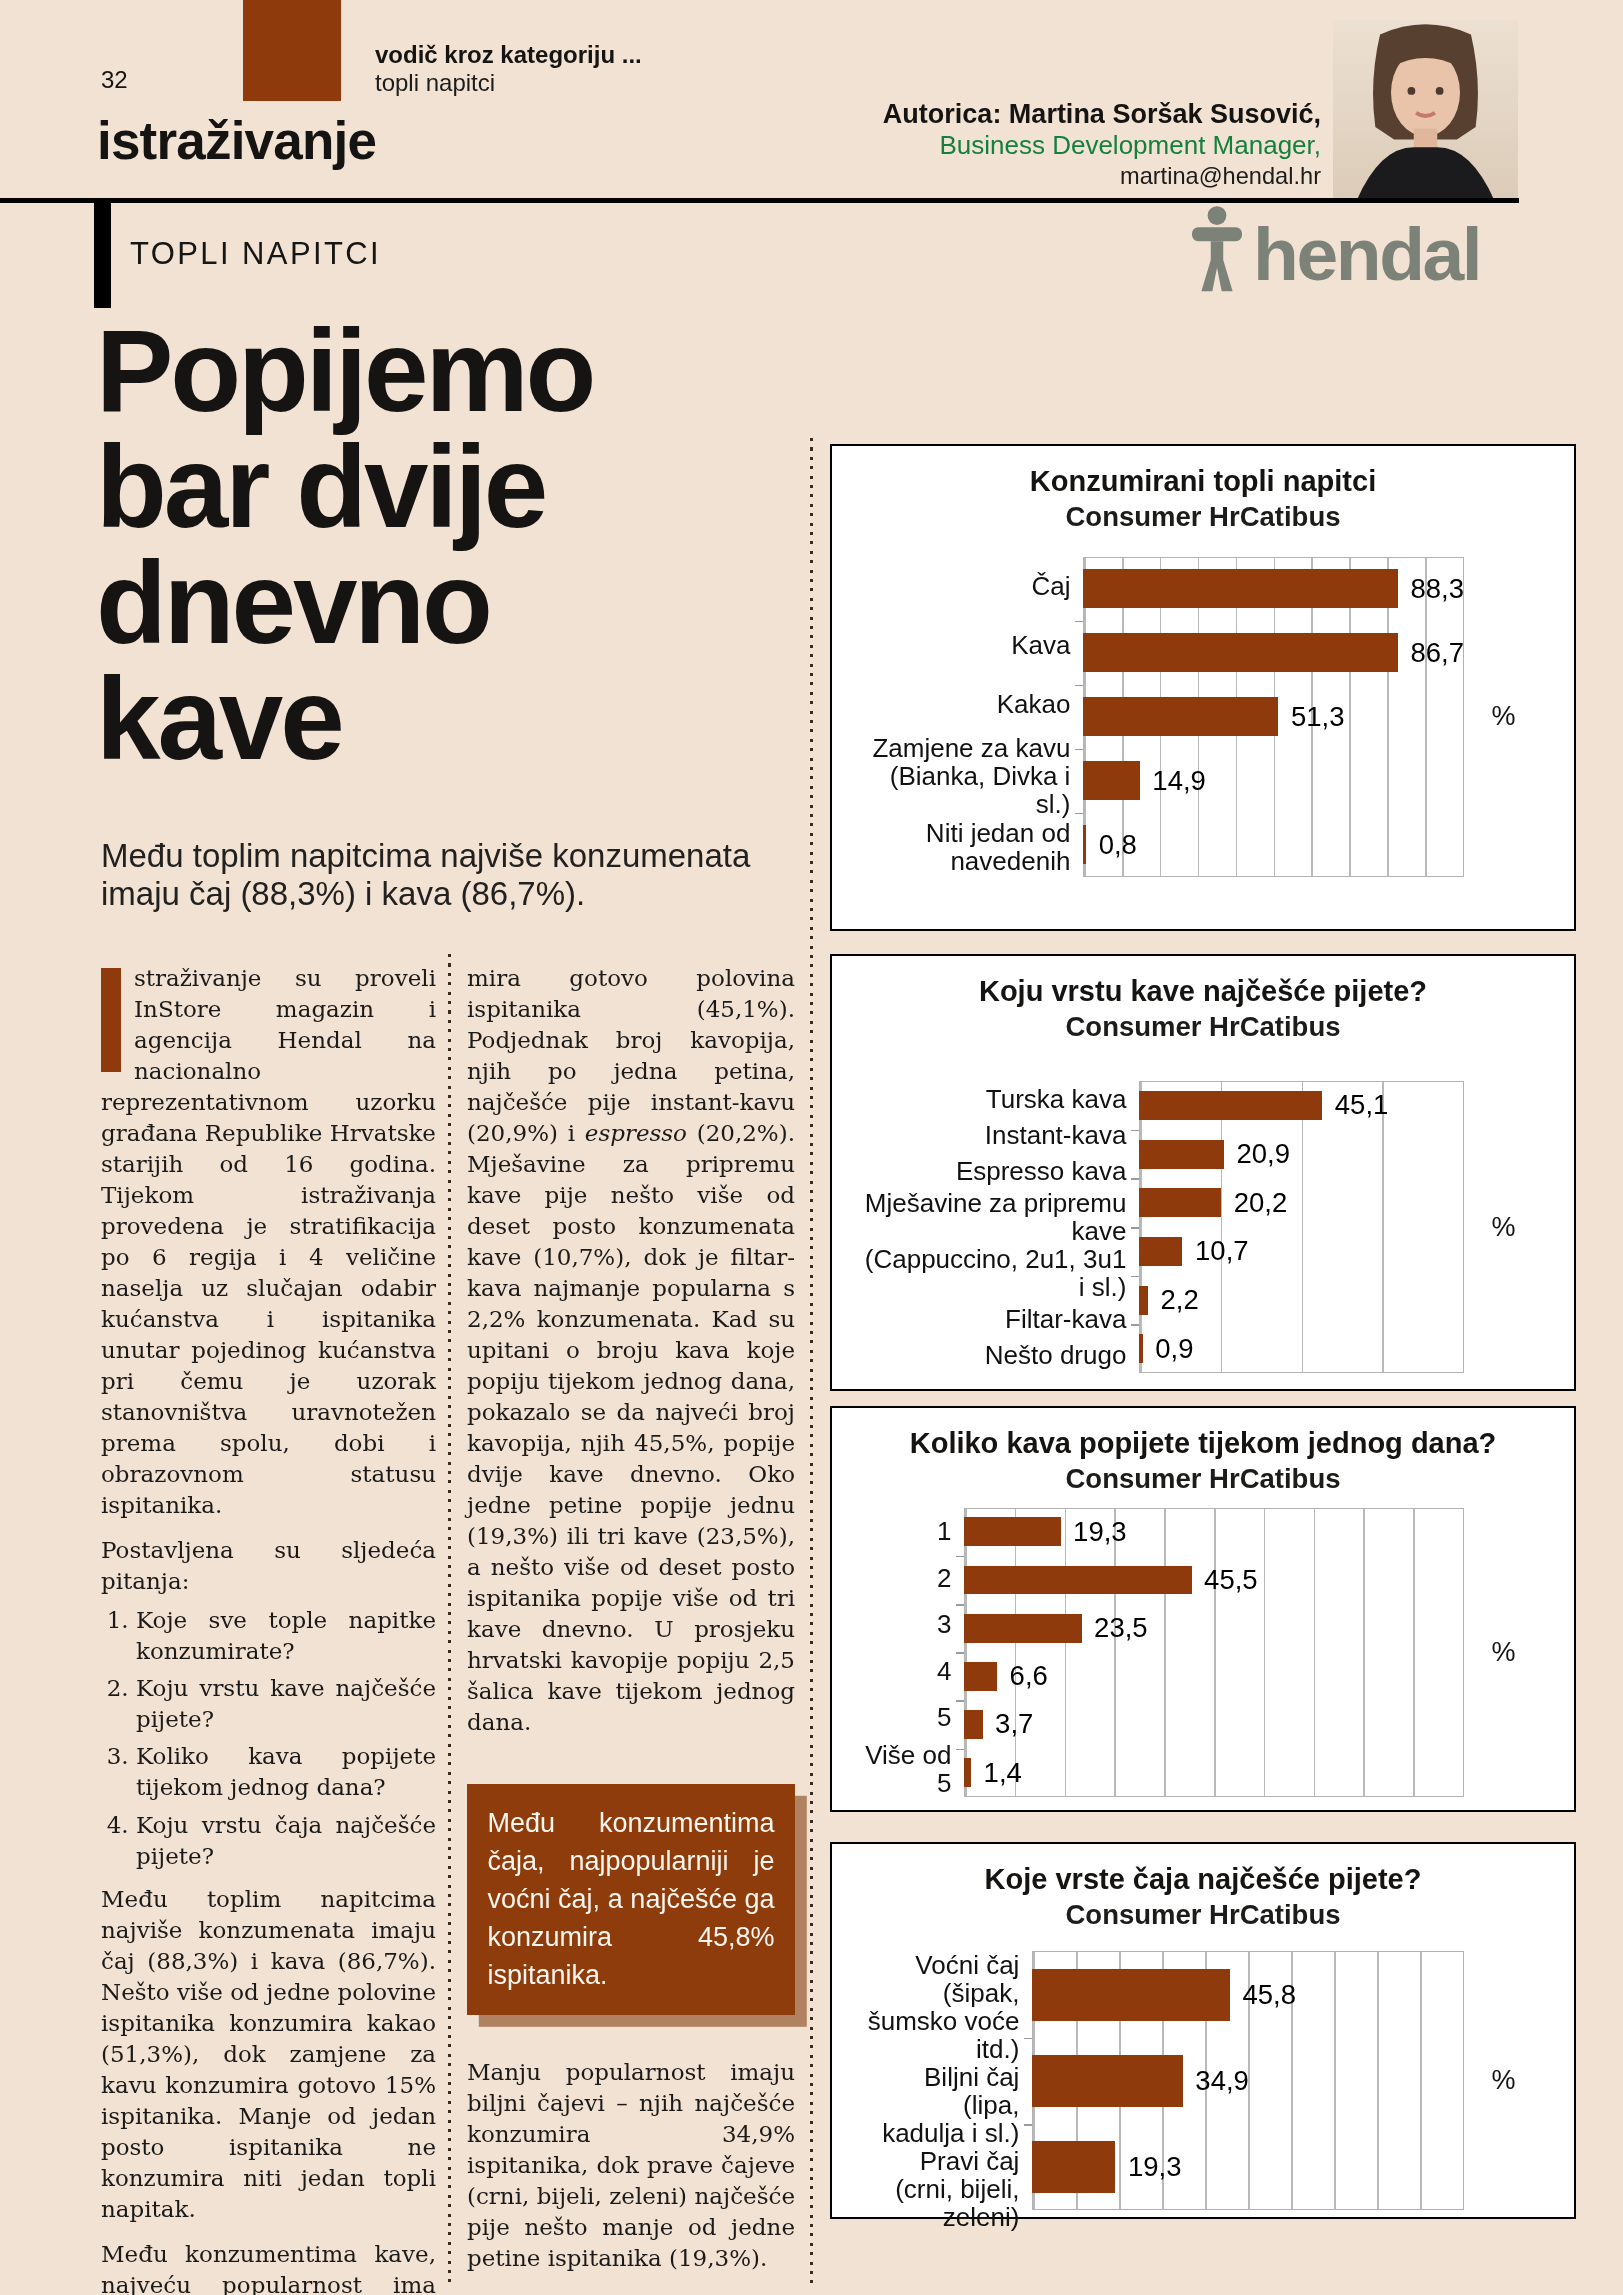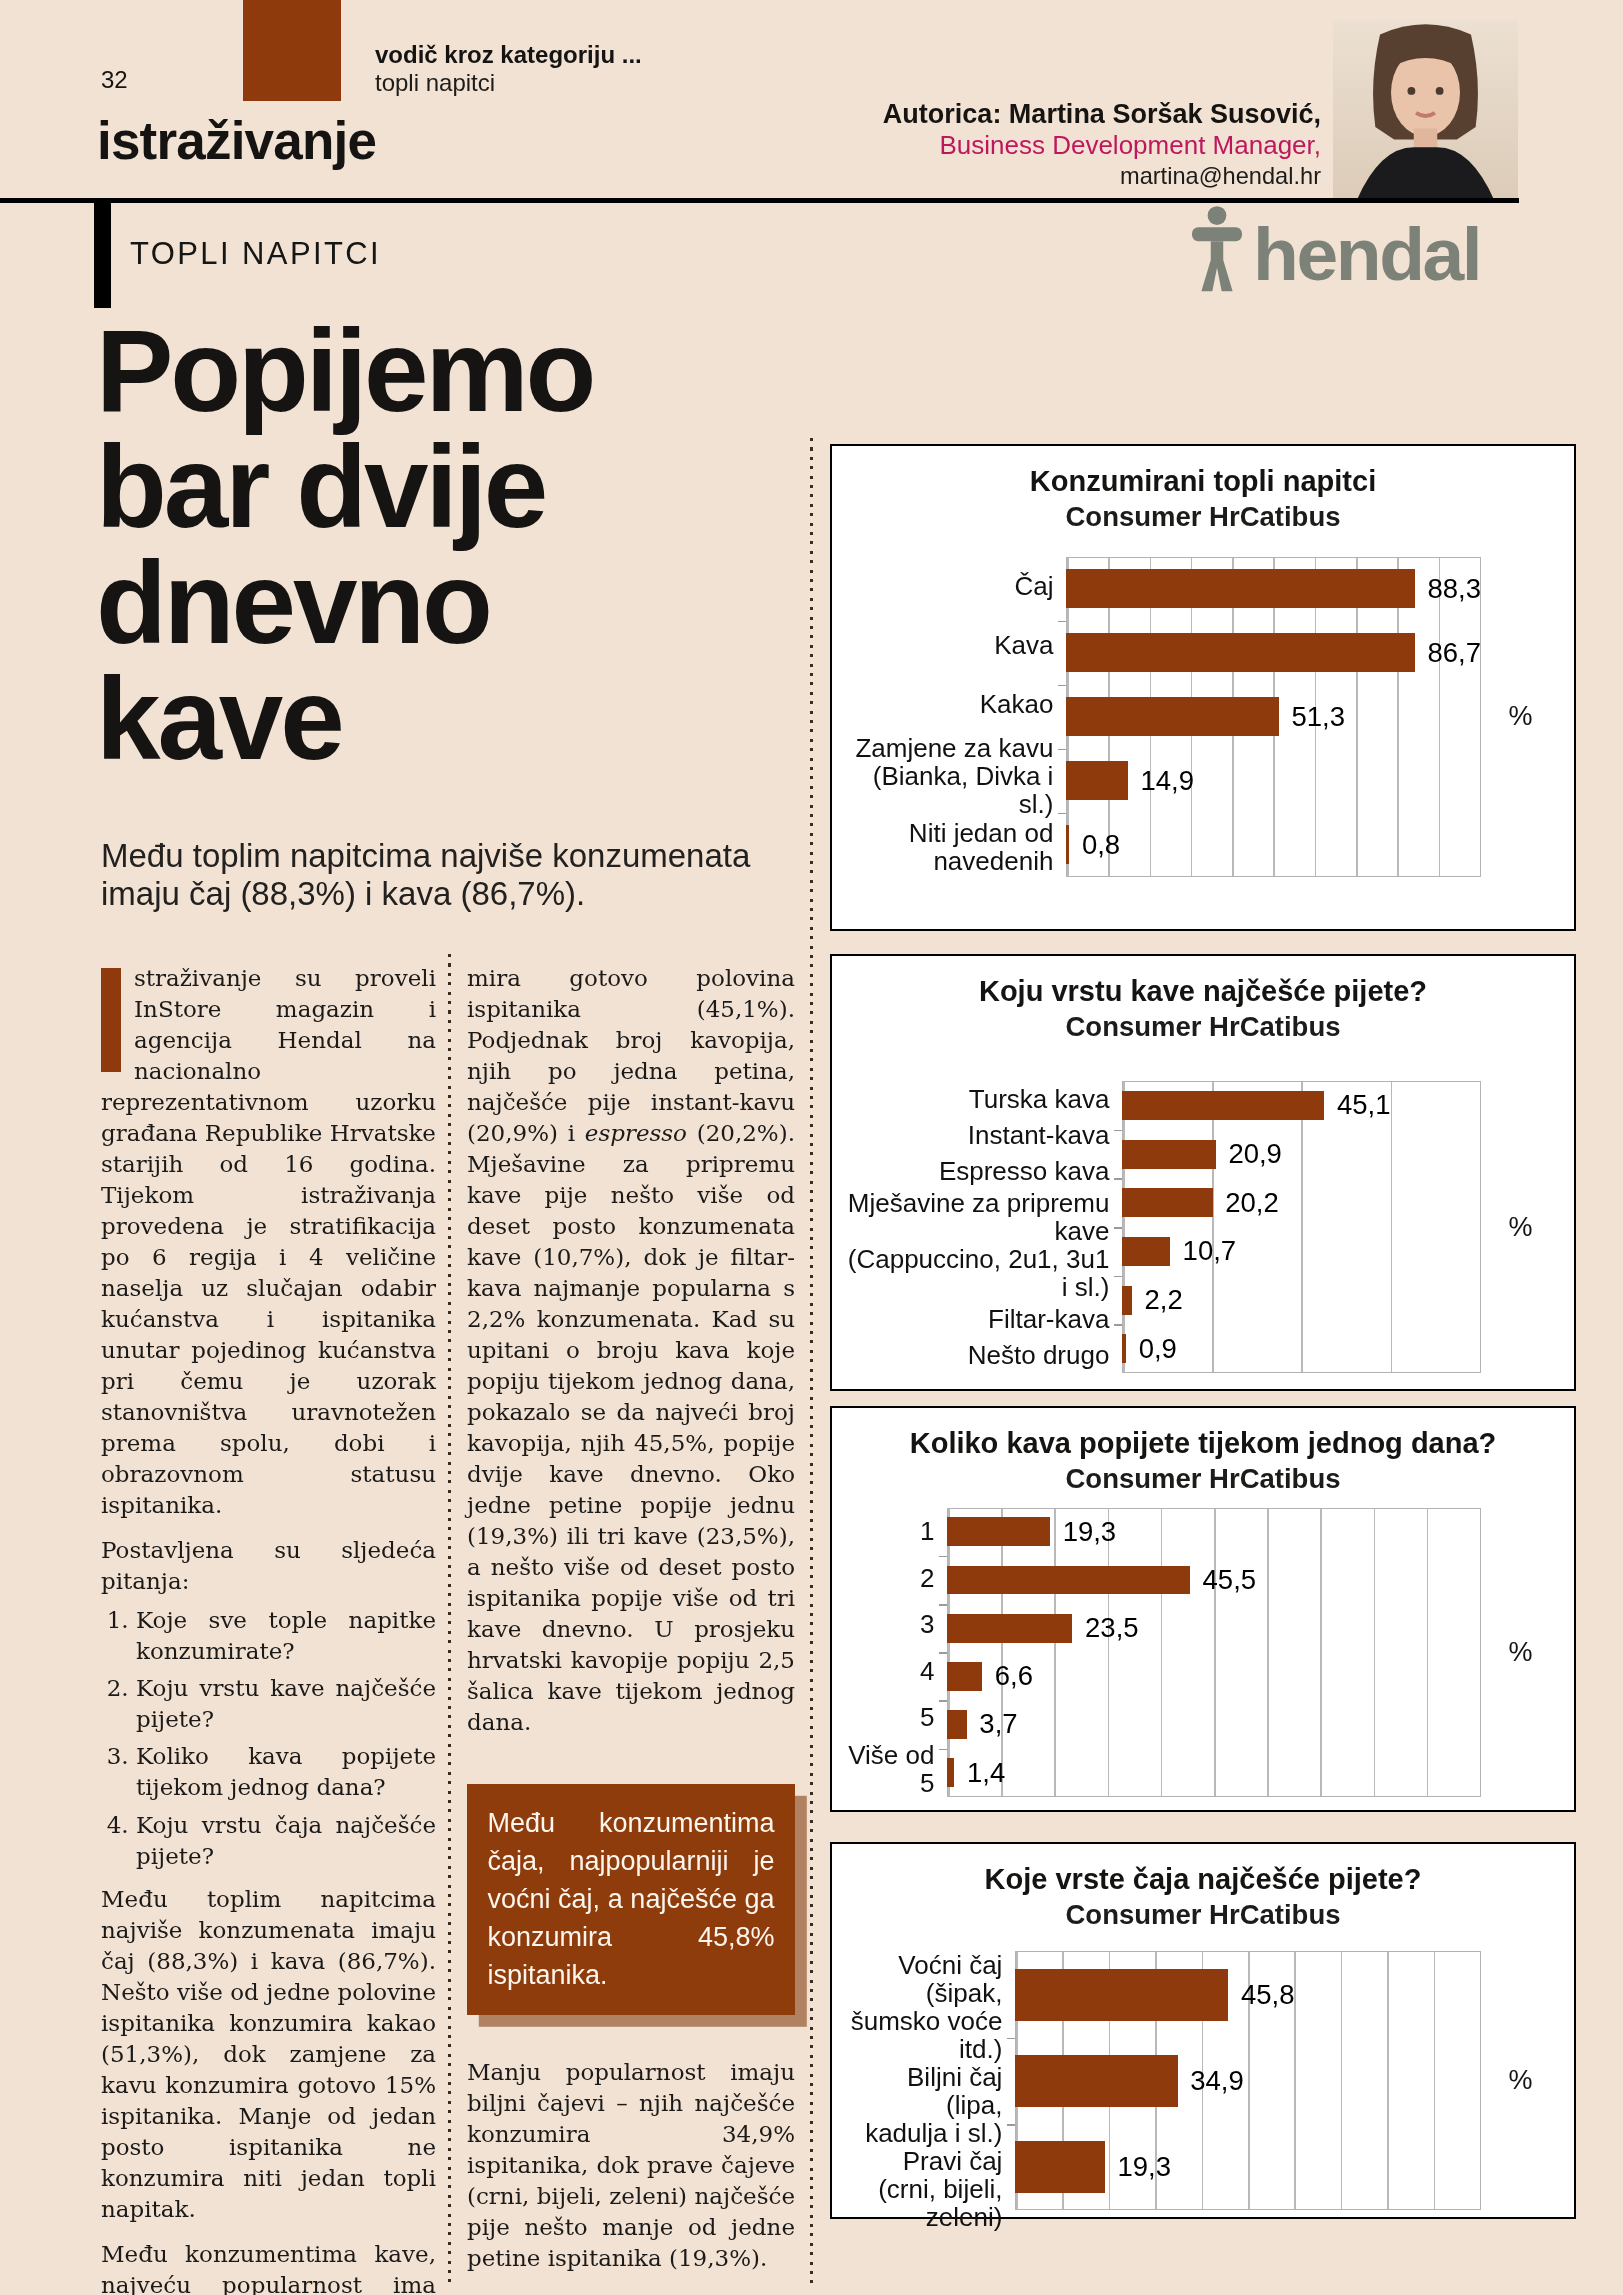--- a/index.html
+++ b/index.html
@@ -22,21 +22,21 @@
   }
   
   .page-num{position:absolute;left:101px;top:66px;font-size:24px;font-weight:400}
   .kicker-bar{position:absolute;left:243px;top:0;width:98px;height:101px;background:var(--accent)}
   .kicker{position:absolute;left:375px;top:41px;line-height:28px}
   .kicker .k1{font-size:24px;font-weight:700;display:block}
   .kicker .k2{font-size:24px;font-weight:400;display:block;color:#1c1c1a}
   .section-title{position:absolute;left:97px;top:110px;font-size:53px;font-weight:700;letter-spacing:-0.8px}
   .author{position:absolute;right:302px;top:99px;text-align:right;line-height:31px}
   .author .a1{display:block;font-size:27px;font-weight:700}
-  .author .a2{display:block;font-size:26px;color:#be185d}
+  .author .a2{display:block;font-size:26px;color:#15803d}
   .author .a3{display:block;font-size:23.6px;color:#1c1c1a}
   .portrait{position:absolute;left:1333px;top:19.6px;width:185px;height:181px;overflow:hidden}
   .head-rule{position:absolute;left:0;top:198px;width:1519px;height:4.7px;background:#000}
   .rubric-bar{position:absolute;left:94px;top:203px;width:17.3px;height:105px;background:#000}
   .rubric{position:absolute;left:130px;top:236px;font-size:31px;letter-spacing:2.4px;color:#161614}
   .logo{position:absolute;left:1192px;top:206px;display:flex;align-items:center;gap:11px}
   .logo-text{font-size:75px;font-weight:700;color:var(--logo);letter-spacing:-2.4px;line-height:75px;margin-top:3.1px}
   
   .headline{position:absolute;left:96px;top:313px;font-weight:700;font-size:116px;line-height:116px;letter-spacing:-3.1px}
   .headline span{display:block}
@@ -62,21 +62,21 @@
   }
   
   .vdots{position:absolute;width:3.1px;
     background-image:repeating-linear-gradient(to bottom,#3a2a20 0 3.1px,transparent 3.1px 9.4px)}
   .vd1{left:448px;top:954px;height:1330px}
   .vd2{left:810px;top:438px;height:1846px}
   
   .chart-box{
     position:absolute;left:830px;width:746px;
     background:#fff;border:2.4px solid #000;
-    padding:0 14px;
+    padding:0 31px;
   }
   .c0{top:444px;height:487px}
   .c1{top:954px;height:437px}
   .c2{top:1406px;height:406px}
   .c3{top:1842px;height:377px}
   .chart-title{font-size:29px;font-weight:700;text-align:center;margin-top:19px}
   .chart-subtitle{font-size:27.5px;font-weight:700;text-align:center;margin-top:3.1px;color:#1c1c1a}
   .chart-body{position:relative}
   .c0 .chart-body{height:320px;margin-top:23.6px;--labw:220px}
   .c1 .chart-body{height:292px;margin-top:38px;--labw:276px}

